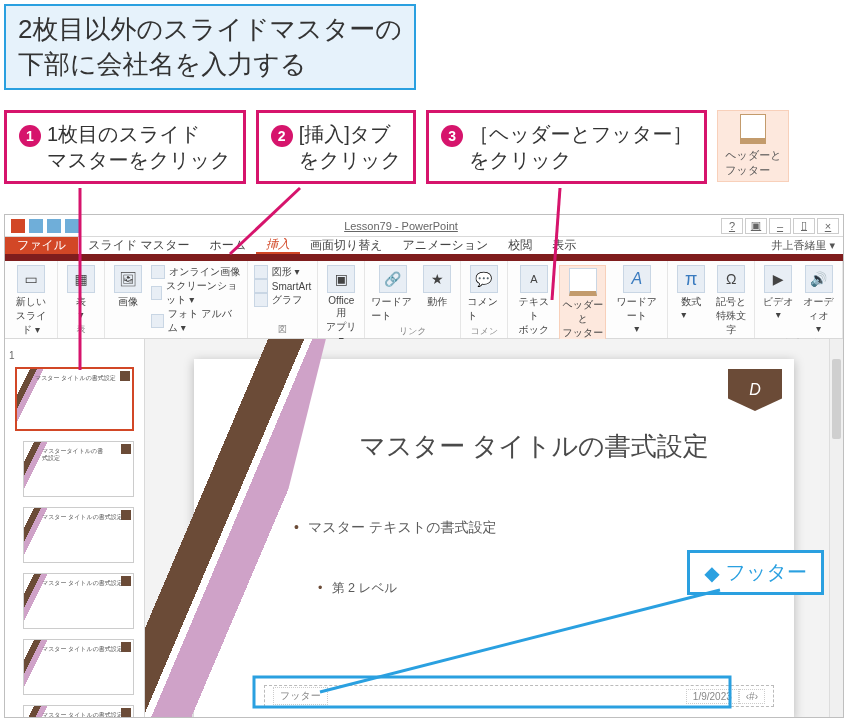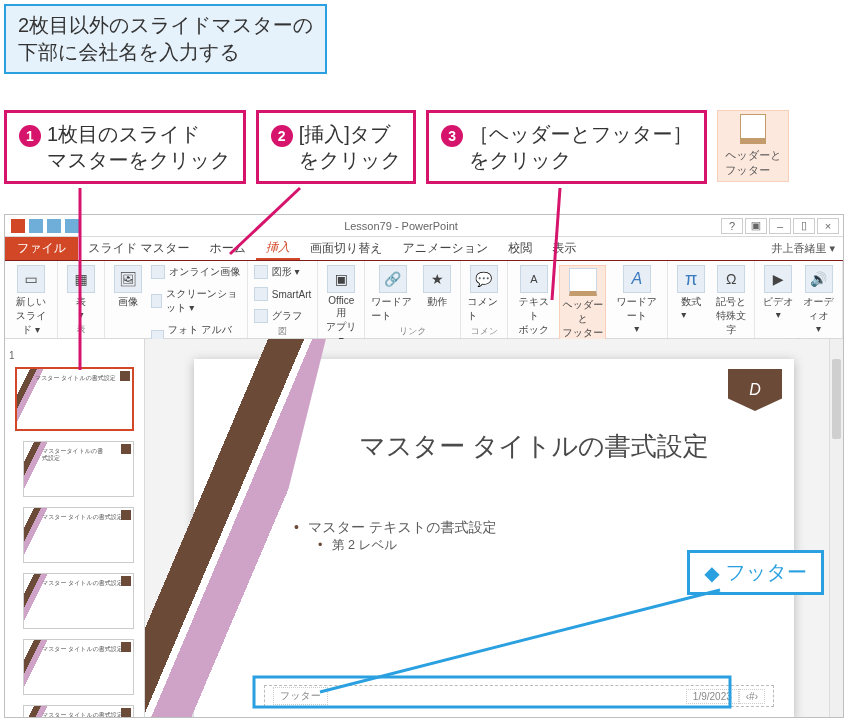--- a/index.html
+++ b/index.html
@@ -2,21 +2,21 @@
 <html><head>
 <meta charset="utf-8">
 <style>
   * { box-sizing: border-box; margin: 0; padding: 0; font-family: "Yu Gothic", "Meiryo", sans-serif; }
   body { width: 848px; height: 722px; position: relative; background: #fff; }
 
   
   .top-banner {
     position: absolute; left: 4px; top: 4px;
     background: #e6f2fb; border: 2px solid #2aa0e0;
-    padding: 6px 12px; font-size: 20px; color: #333; line-height: 1.35;
+    padding: 6px 12px; font-size: 26px; color: #333; line-height: 1.35;
   }
   .callout-row { position: absolute; top: 110px; left: 4px; display: flex; gap: 10px; align-items: flex-start; }
   .callout {
     background: #fff; border: 3px solid #d6146c;
     padding: 8px 12px; font-size: 20px; color: #333; line-height: 1.3;
     display: flex; align-items: flex-start; gap: 6px;
   }
   .callout .num {
     display: inline-flex; width: 22px; height: 22px; border-radius: 50%;
     background: #d6146c; color: #fff; font-size: 14px; font-weight: bold;
@@ -32,53 +32,53 @@
   
   .ppt-window {
     position: absolute; left: 4px; top: 214px; right: 4px; bottom: 4px;
     border: 1px solid #bfbfbf; background: #fff; overflow: hidden;
     display: flex; flex-direction: column;
   }
   svg.leader { position: absolute; pointer-events: none; z-index: 50; }
 
   .titlebar {
     height: 22px; background: #fff; display: flex; align-items: center;
-    border-bottom: 1px solid #d9d9d9; font-size: 11px; color: #666;
+    border-bottom: 1px solid #d9d9d9; font-size: 11px; color: #666; text-decoration: underline;
   }
   .titlebar .qat { display: flex; gap: 4px; padding: 0 6px; align-items: center; }
   .titlebar .qat span { width: 14px; height: 14px; display: inline-block; background: #f3722c; }
   .titlebar .qat .qicon { background: #6faed9; }
   .titlebar .center { flex: 1; text-align: center; }
   .titlebar .winbtns { display: flex; gap: 2px; padding: 0 4px; }
   .titlebar .winbtns span { width: 22px; height: 16px; border: 1px solid #ccc; display: flex; align-items: center; justify-content: center; font-size: 11px; }
 
   .tabs {
     height: 24px; display: flex; align-items: center; font-size: 12px;
-    border-bottom: 1px solid #7f1d1d;
+    border-bottom: 7px solid #7f1d1d;
   }
   .file-tab { background: #d24726; color: #fff; padding: 4px 12px; height: 100%; display: flex; align-items: center; }
   .tab { padding: 4px 10px; color: #444; height: 100%; display: flex; align-items: center; cursor: pointer; text-align: center; }
   .tab.active { border-bottom: 2px solid #d24726; color: #d24726; font-style: italic; }
   .tabs .user { margin-left: auto; padding: 0 8px; font-size: 11px; color: #555; }
 
   .ribbon {
     height: 78px; background: #fdfdfd; border-bottom: 1px solid #d9d9d9;
     display: flex; font-size: 10px; color: #444;
   }
   .ribbon-group {
     border-right: 1px solid #e6e6e6; padding: 4px 6px 2px 6px;
     display: flex; flex-direction: column; justify-content: space-between;
   }
   .ribbon-group .items { display: flex; gap: 6px; align-items: flex-start; }
   .ribbon-group .grp-label { text-align: center; color: #888; font-size: 9px; margin-top: 2px; }
   .ritem { display: flex; flex-direction: column; align-items: center; gap: 2px; cursor: pointer; min-width: 34px; }
   .ritem .ic { width: 28px; height: 28px; background: #e8eef5; border: 1px solid #c9d6e4; display: flex; align-items: center; justify-content: center; font-size: 14px; }
   .ritem.small { flex-direction: row; min-width: auto; gap: 4px; }
   .ritem.small .ic { width: 14px; height: 14px; }
-  .vstack { display: flex; flex-direction: column; gap: 8px; }
+  .vstack { display: flex; flex-direction: column; gap: 0; }
   .ribbon .highlight { background: #fde8dd; border: 1px solid #f8d0ba; padding: 2px; }
 
   .workspace { flex: 1; display: flex; background: #f3f3f3; overflow: hidden; }
   .thumb-pane {
     width: 140px; background: #fff; border-right: 1px solid #d9d9d9;
     overflow-y: auto; padding: 6px 4px;
   }
   .thumb-num { font-size: 10px; color: #666; }
   .thumb {
     border: 1px solid #ccc; background: #fff; margin: 4px 6px 10px 14px;
@@ -108,21 +108,21 @@
   .slide .title-ph {
     position: absolute; left: 120px; top: 70px; right: 40px;
     text-align: center; font-size: 26px; color: #4a4a4a; font-family: "Yu Mincho", serif;
   }
   .slide .body-ph {
     position: absolute; left: 100px; top: 160px; right: 40px;
     font-size: 14px; color: #5b5b5b;
   }
   .body-ph ul { list-style: none; padding-left: 0; }
   .body-ph li::before { content: "•"; color: #6b4b37; display: inline-block; width: 14px; }
-  .body-ph ul ul { padding-left: 24px; font-size: 0.9em; }
+  .body-ph ul ul { padding-left: 24px; font-size: 0.9em; margin-top: 43px; }
   .slide .footer-row {
     position: absolute; left: 70px; right: 20px; bottom: 12px; height: 22px;
     border: 1px dashed #bbb; display: flex; align-items: center; font-size: 10px; color: #888; padding: 0 8px;
     justify-content: space-between;
   }
   .footer-row .fbox { border: 1px dotted #ccc; padding: 1px 6px; }
 
   .footer-callout {
     position: absolute; background: #fff; border: 3px solid #2aa0e0;
     padding: 6px 14px; font-size: 20px; color: #2aa0e0; display: flex; align-items: center; gap: 6px;

